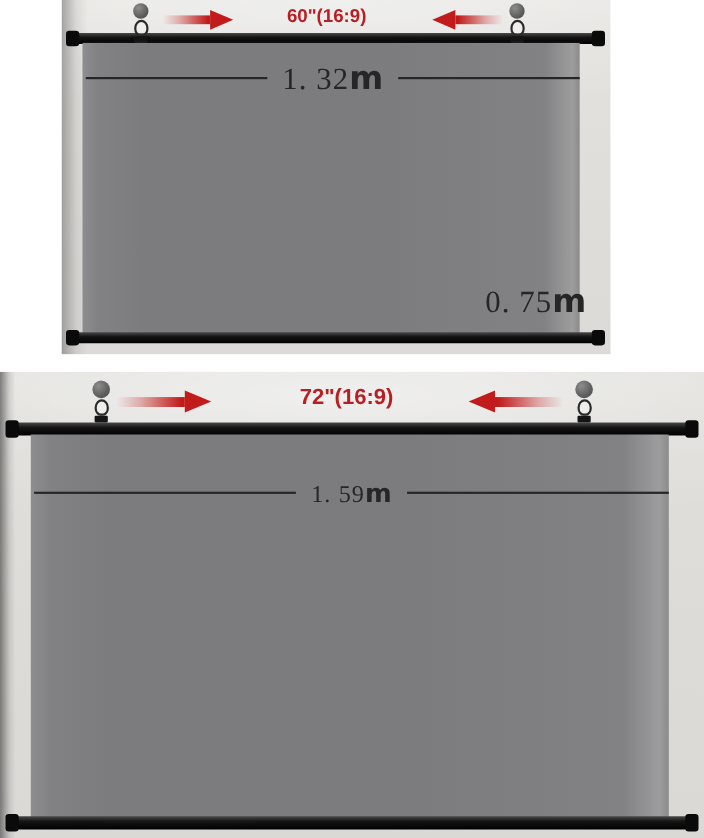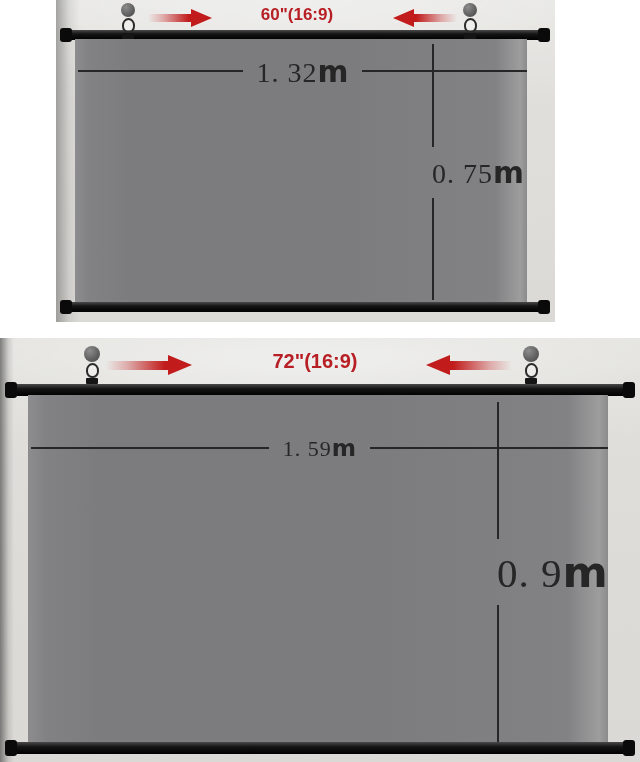--- a/index.html
+++ b/index.html
@@ -101,21 +101,21 @@
   .arrow-72{width:86px;height:20px;top:17px;}
   .arrow-72 .tail{height:9px;}
   .arrow-72.arrow-right{left:106px;}
   .arrow-72.arrow-left{left:426px;}
   .arrow-72.arrow-right .head{border-top-width:10px;border-bottom-width:10px;border-left-width:24px;}
   .arrow-72.arrow-left .head{border-top-width:10px;border-bottom-width:10px;border-right-width:24px;}
 
   
   .dim-h{position:absolute;display:flex;align-items:center;color:var(--dim-ink);}
   .dim-h .dline{flex:1;height:2px;background:var(--dim-ink);}
-  .dim-v{position:absolute;display:flex;flex-direction:column;align-items:flex-start;color:var(--dim-ink);}
+  .dim-v{position:absolute;display:flex;flex-direction:row;align-items:flex-end;color:var(--dim-ink);}
   .dim-v .dline{flex:1;width:2px;background:var(--dim-ink);}
   .dim-text{white-space:nowrap;letter-spacing:1px;}
   .dim-h .dim-text{margin:0 14px;}
   .dim-v .dim-text{margin:8px 0;}
   .dim-text .val{font-family:"Liberation Serif", serif;}
   .dim-text .unit{font-family:"DejaVu Sans", sans-serif;font-weight:600;font-size:1.06em;letter-spacing:0;}
   .dim-h-60{left:78px;top:56px;width:449px;height:30px;font-size:28px;text-align:center;}
   .dim-v-60{left:432px;top:44px;width:110px;height:256px;font-size:28px;}
   .dim-h-72{left:31px;top:92px;width:577px;height:36px;font-size:22px;}
   .dim-v-72{left:497px;top:64px;width:120px;height:340px;font-size:41px;}
@@ -212,21 +212,16 @@
     </div>
 
     <div class="screen screen-72"></div>
 
     <div class="dim-h dim-h-72">
       <span class="dline"></span>
       <span class="dim-text"><span class="val">1. 59</span><span class="unit">m</span></span>
       <span class="dline"></span>
     </div>
 
-    <div class="dim-v dim-v-72">
-      <span class="dline"></span>
-      <span class="dim-text"><span class="val">0. 9</span><span class="unit">m</span></span>
-      <span class="dline"></span>
-    </div>
 
     <div class="rod rod-bottom-72"></div>
   </section>
 </div>
 
 </body></html>

